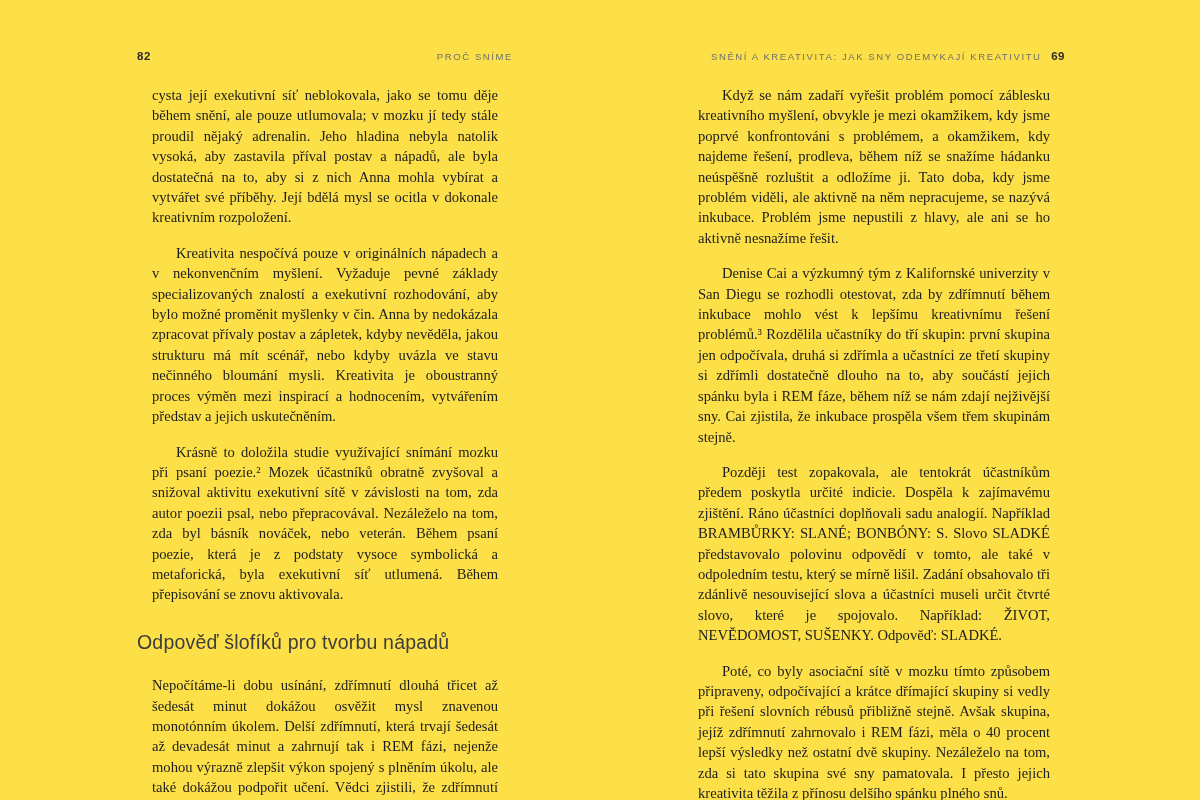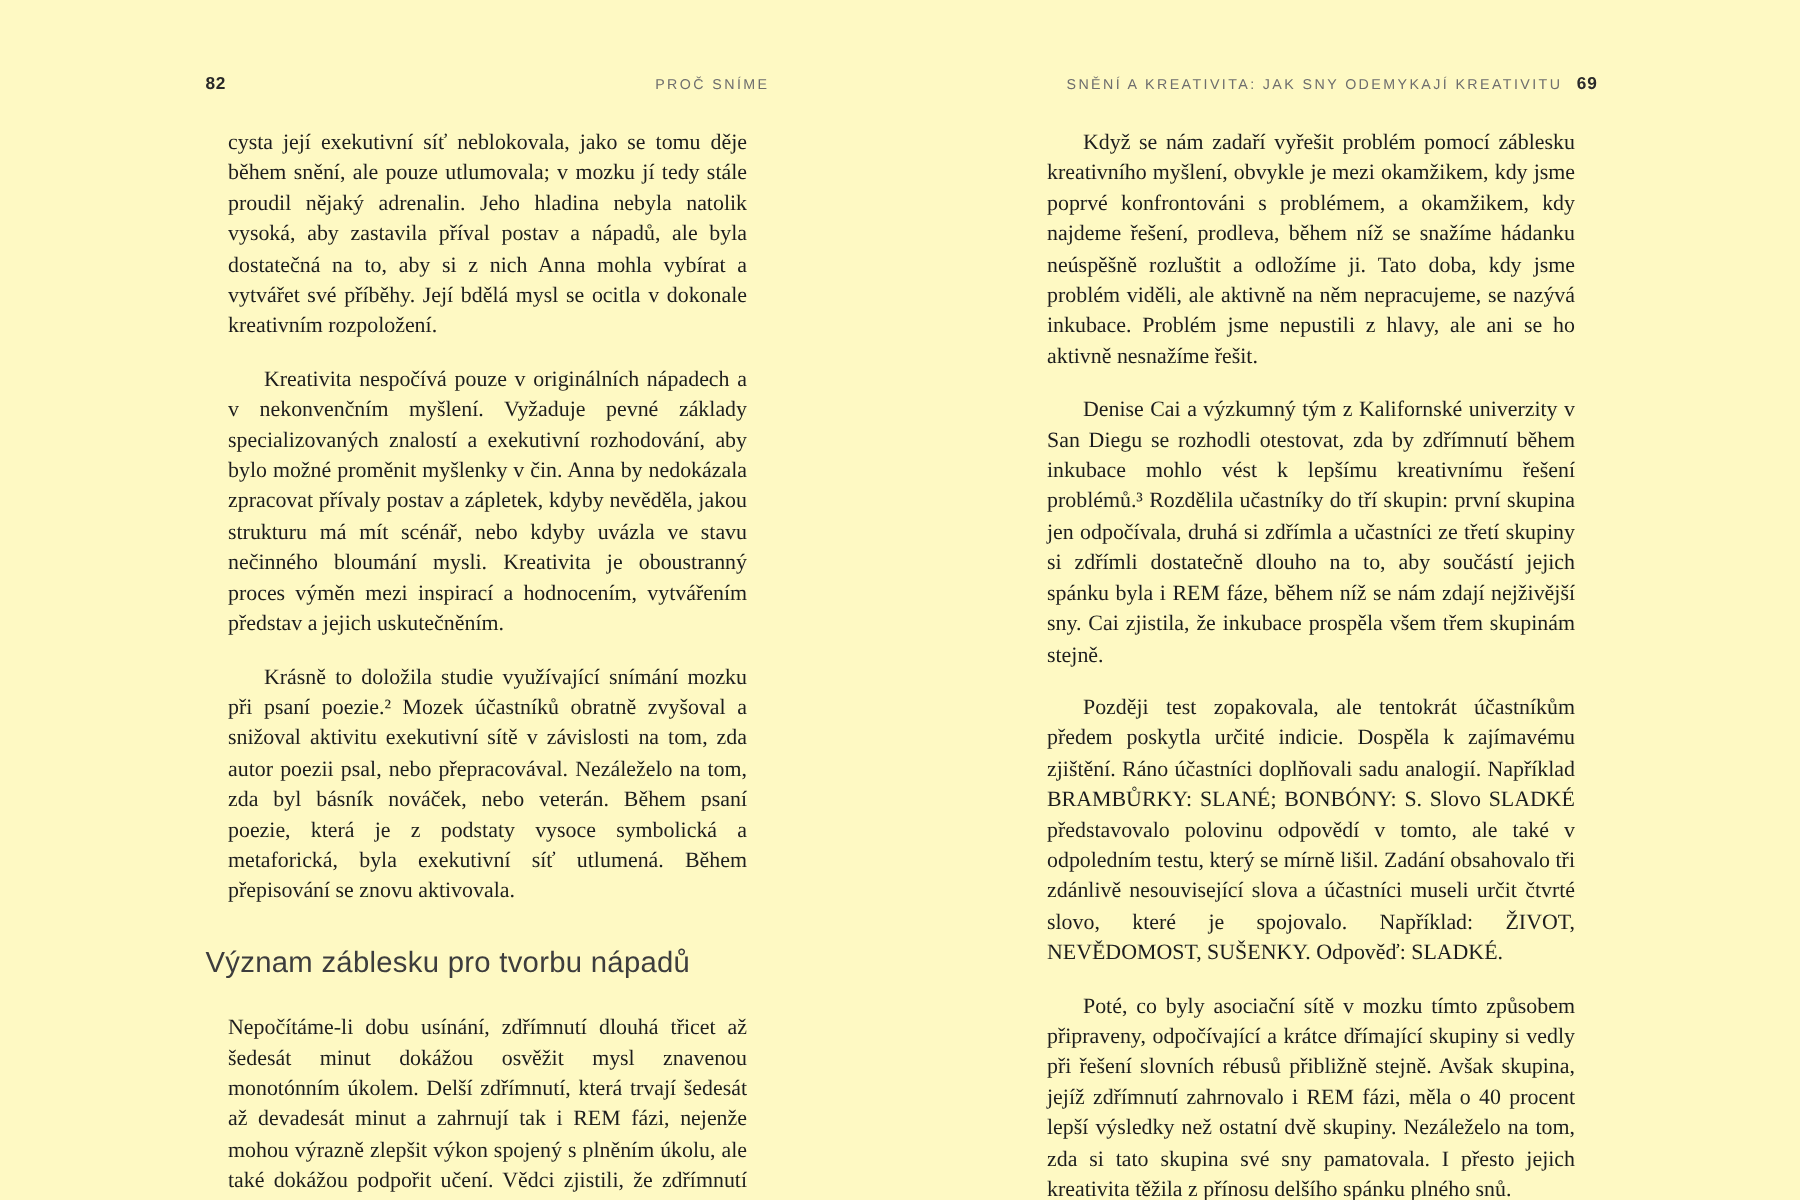--- a/index.html
+++ b/index.html
@@ -8,21 +8,21 @@
     height: 800px;
     background: #ffffff;
     font-family: "Liberation Serif", serif;
     color: #1d1d1d;
     overflow: hidden;
   }
   .spread {
     position: relative;
     width: 1200px;
     height: 800px;
-    background: #fef9c3;
+    background: #fde047;
   }
   .page {
     position: absolute;
     top: 50px;
   }
   .page.left  { left: 137px; width: 376px; }
   .page.right { left: 683px; width: 382px; }
 
   .running-header {
     display: flex;
@@ -72,21 +72,21 @@
 
   <section class="page left">
     <header class="running-header">
       <span class="page-number">82</span>
       <span class="running-head-text">PROČ SNÍME</span>
     </header>
     <div class="page-body">
       <p class="para">cysta její exekutivní síť neblokovala, jako se tomu děje během snění, ale pouze utlumovala; v mozku jí tedy stále proudil nějaký adrenalin. Jeho hladina nebyla natolik vysoká, aby zastavila příval postav a nápadů, ale byla dostatečná na to, aby si z nich Anna mohla vybírat a vytvářet své příběhy. Její bdělá mysl se ocitla v dokonale kreativním rozpoložení.</p>
       <p class="para indent">Kreativita nespočívá pouze v originálních nápadech a v nekonvenčním myšlení. Vyžaduje pevné základy specializovaných znalostí a exekutivní rozhodování, aby bylo možné proměnit myšlenky v čin. Anna by nedokázala zpracovat přívaly postav a zápletek, kdyby nevěděla, jakou strukturu má mít scénář, nebo kdyby uvázla ve stavu nečinného bloumání mysli. Kreativita je oboustranný proces výměn mezi inspirací a hodnocením, vytvářením představ a jejich uskutečněním.</p>
       <p class="para indent">Krásně to doložila studie využívající snímání mozku při psaní poezie.² Mozek účastníků obratně zvyšoval a snižoval aktivitu exekutivní sítě v závislosti na tom, zda autor poezii psal, nebo přepracovával. Nezáleželo na tom, zda byl básník nováček, nebo veterán. Během psaní poezie, která je z podstaty vysoce symbolická a metaforická, byla exekutivní síť utlumená. Během přepisování se znovu aktivovala.</p>
-      <h2 class="section-heading">Význam záblesku pro tvorbu nápadů</h2>
+      <h2 class="section-heading">Odpověď šlofíků pro tvorbu nápadů</h2>
       <p class="para">Nepočítáme-li dobu usínání, zdřímnutí dlouhá třicet až šedesát minut dokážou osvěžit mysl znavenou monotónním úkolem. Delší zdřímnutí, která trvají šedesát až devadesát minut a zahrnují tak i REM fázi, nejenže mohou výrazně zlepšit výkon spojený s plněním úkolu, ale také dokážou podpořit učení. Vědci zjistili, že zdřímnutí můžeme využít rovněž ke kreativnímu řešení problémů, konkrétně takových, které vyžadují okamžik tvůrčího vnuknutí, kdy se nám odhalí odpověď.</p>
     </div>
   </section>
 
   <section class="page right">
     <header class="running-header">
       <span class="running-head-text">SNĚNÍ A KREATIVITA: JAK SNY ODEMYKAJÍ KREATIVITU</span>
       <span class="page-number">69</span>
     </header>
     <div class="page-body">

